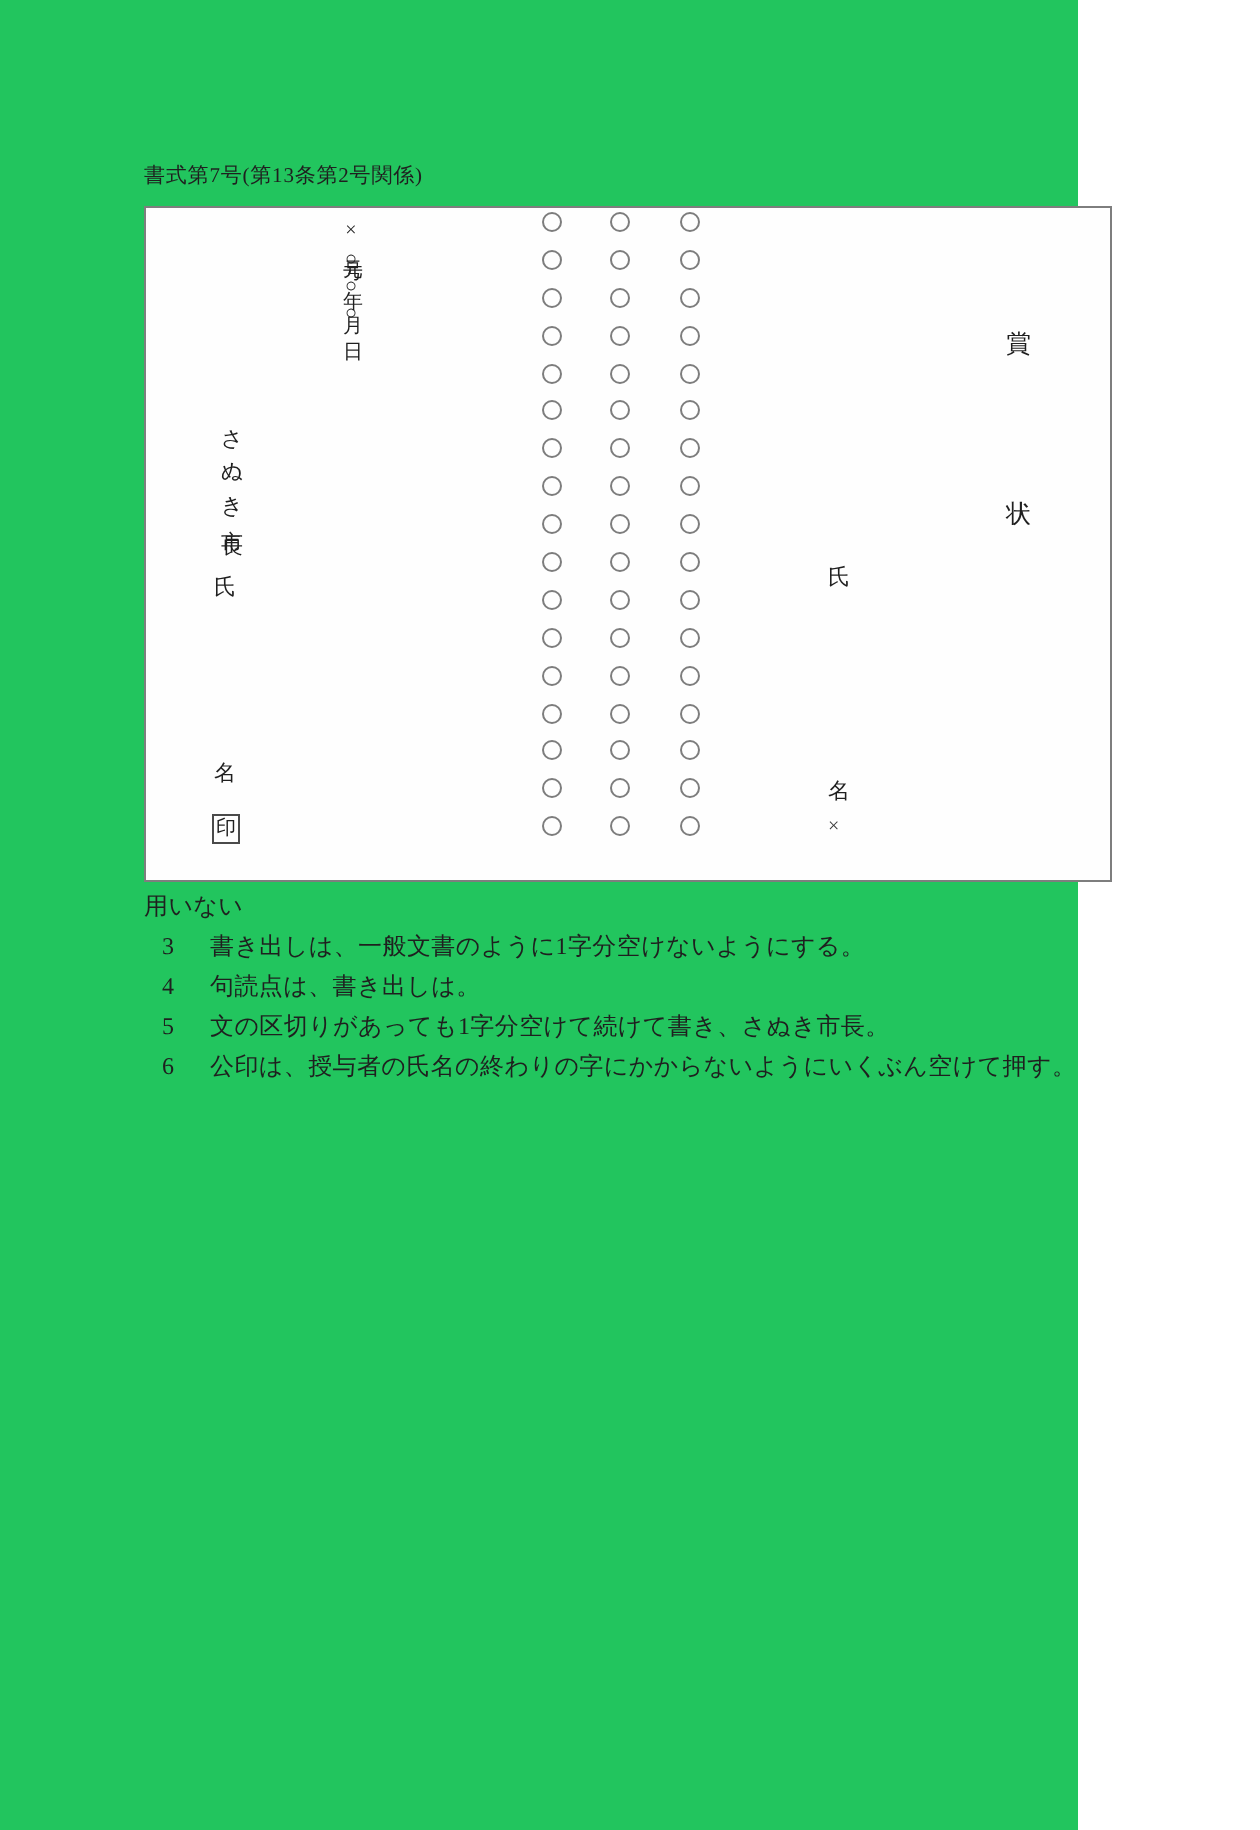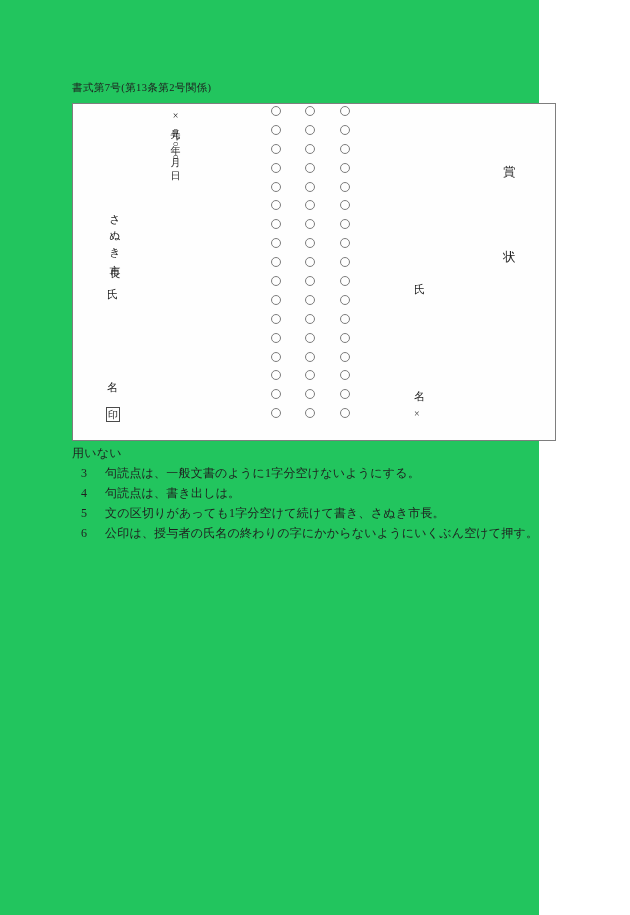--- a/index.html
+++ b/index.html
@@ -159,21 +159,21 @@
   </div>
 
   <div class="notes">
     <div class="notes-heading">用いない</div>
 
 
     <div class="note-item">
     </div>
 
     <div class="note-item">
-      <div class="note-line note-line1"><span class="note-num">3</span><span>句読点は、一般文書のように1字分空けないようにする。</span></div>
+      <div class="note-line note-line1"><span class="note-num">3</span><span>書き出しは、一般文書のように1字分空けないようにする。</span></div>
     </div>
 
     <div class="note-item">
       <div class="note-line note-line1"><span class="note-num">4</span><span>句読点は、書き出しは。</span></div>
     </div>
 
     <div class="note-item">
       <div class="note-line note-line1"><span class="note-num">5</span><span>文の区切りがあっても1字分空けて続けて書き、さぬき市長。</span></div>
     </div>
 

